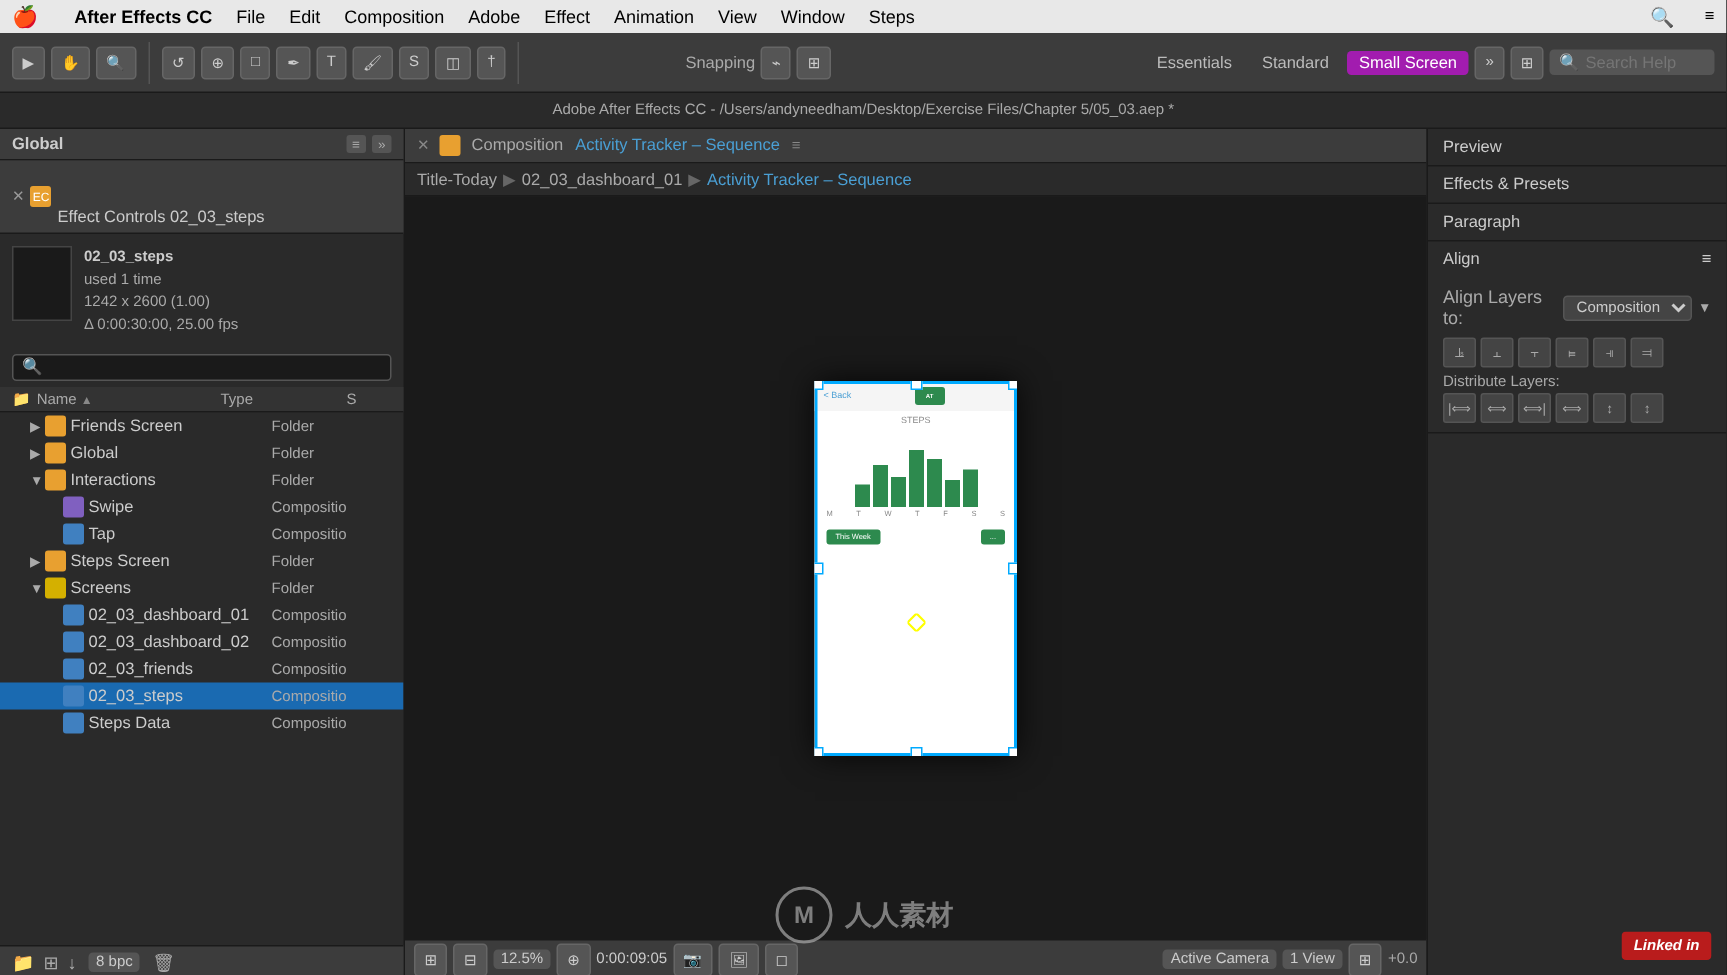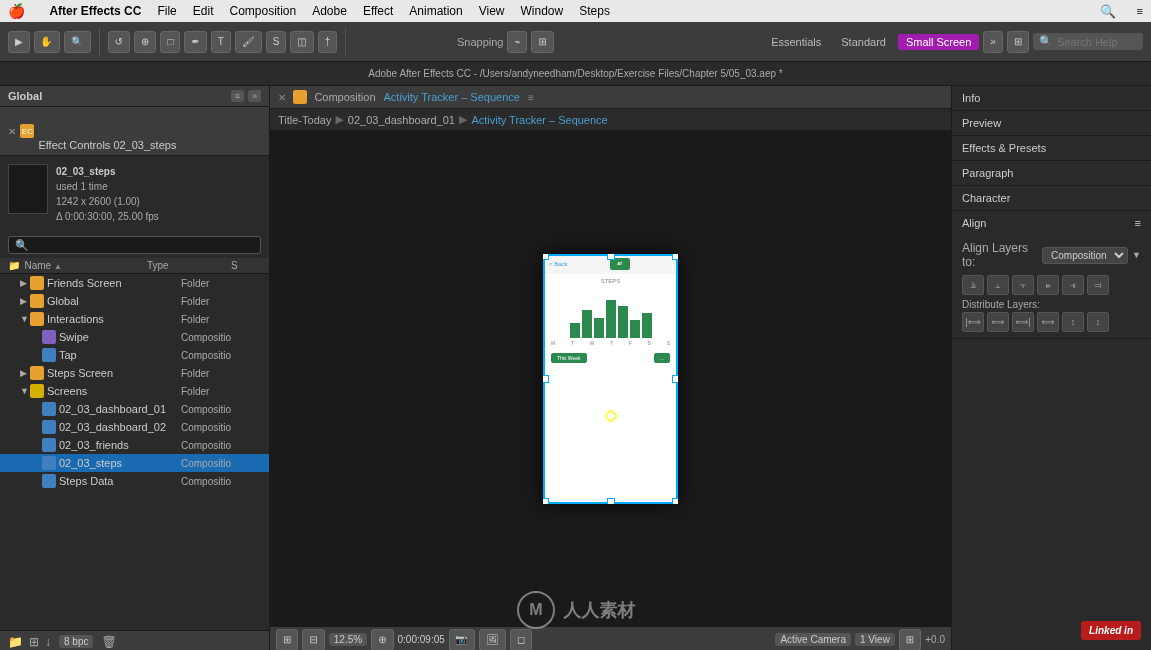--- a/index.html
+++ b/index.html
@@ -427,41 +427,31 @@
         <span class="cam-control">1 View</span>
         <button class="tb-btn">⊞</button>
         <span style="color:#aaa; font-size:10px;">+0.0</span>
       </span>
     </div>
   </div>
 
   <div id="right-panel">
     <div class="right-section">
       <div class="right-section-header">
-        <span>Info</span>
-      </div>
-    </div>
-    <div class="right-section">
-      <div class="right-section-header">
         <span>Preview</span>
       </div>
     </div>
     <div class="right-section">
       <div class="right-section-header">
         <span>Effects &amp; Presets</span>
       </div>
     </div>
     <div class="right-section">
       <div class="right-section-header">
         <span>Paragraph</span>
-      </div>
-    </div>
-    <div class="right-section">
-      <div class="right-section-header">
-        <span>Character</span>
       </div>
     </div>
     <div class="right-section">
       <div class="right-section-header">
         <span>Align</span>
         <span>≡</span>
       </div>
       <div class="section-content">
         <div class="align-to-row">
           <span class="align-to-label">Align Layers to:</span>

